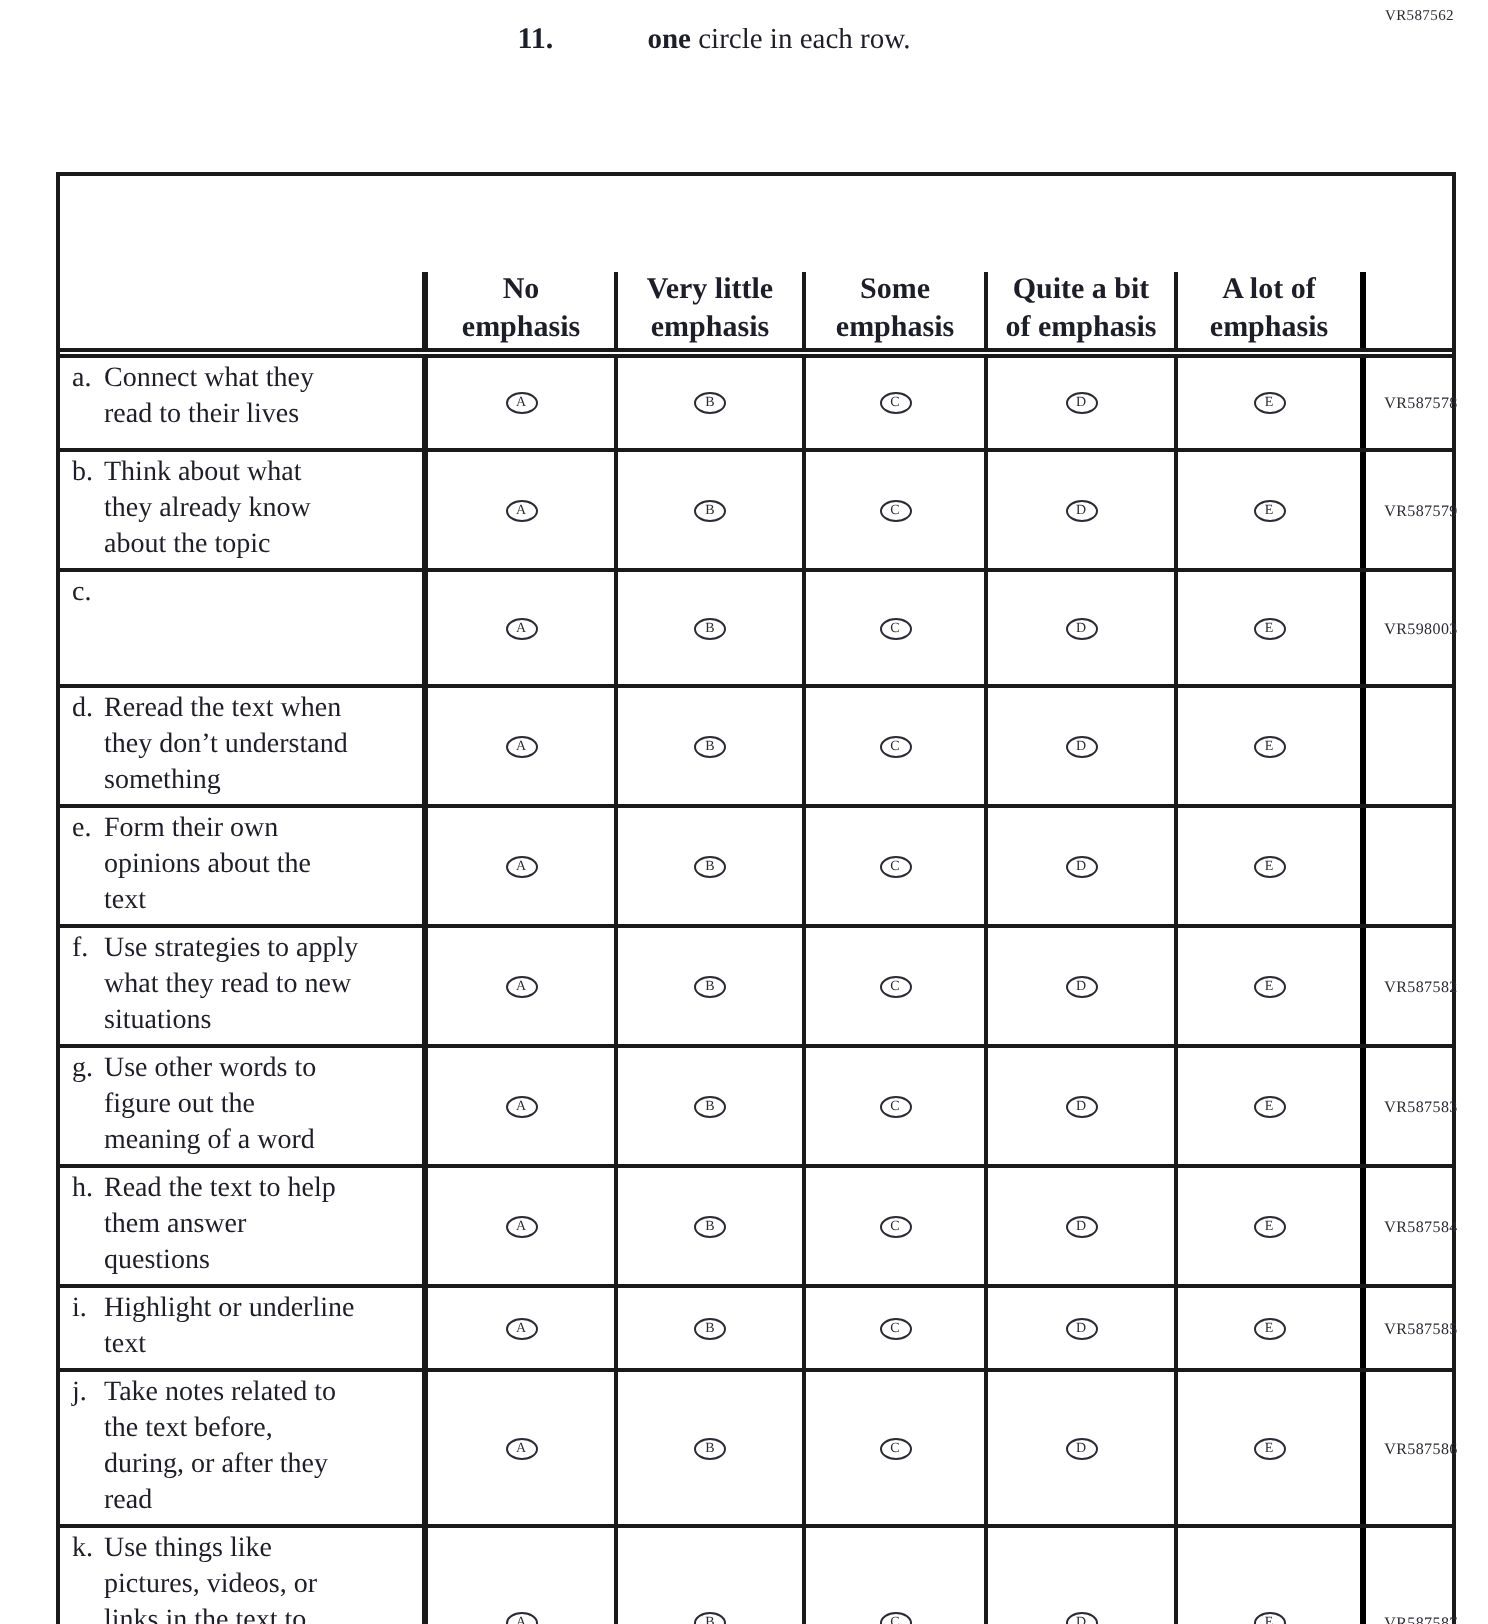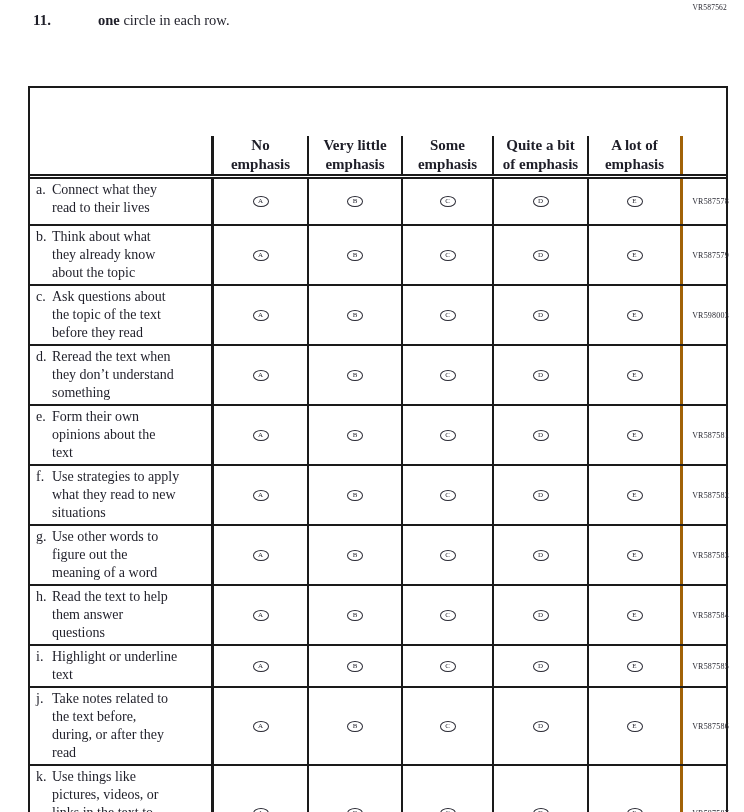--- a/index.html
+++ b/index.html
@@ -7,21 +7,21 @@
     width:744px;height:812px;position:relative;overflow:hidden;
     background:#ffffff;color:#1e1e28;
     font-family:"Liberation Serif","DejaVu Serif",serif;
   }
   .top-code{
     position:absolute;top:3px;right:17px;
     font-size:7.5px;color:#2a2a33;letter-spacing:.2px;
   }
   .question{
     position:absolute;left:33px;top:12px;width:648px;
-    display:flex;gap:7px;
+    display:flex;gap:7px;justify-content:center;
   }
   .qnum{flex:0 0 22px;font-weight:bold;font-size:15px;line-height:17px;}
   .qtext{font-size:14.5px;line-height:17px;white-space:pre-line;}
   .qtext b{font-weight:bold;margin-left:36px;}
 
   .table{
     position:absolute;left:28px;top:86px;width:700px;
     border:2px solid #1a1a1a;box-sizing:border-box;
     background:#fff;
   }
@@ -36,21 +36,21 @@
   .gr-8{min-height:38px}
   .gr-9{min-height:75px}
   .gr-10{min-height:88px}
 
   .cell{border-right:2px solid #1a1a1a;box-sizing:border-box;}
   .label-cell{
     border-right:3px solid #1a1a1a;
     padding:2px 2px 2px 6px;
     display:flex;flex-wrap:wrap;align-content:flex-start;
   }
-  .opt-4{border-right:3px solid #a16207;}
+  .opt-4{border-right:3px solid #000000;}
   .code-cell{border-right:none;padding-left:12px;}
 
   .opt-cell,.code-cell{display:flex;align-items:center;justify-content:center;}
   .header-cell{display:flex;align-items:center;justify-content:center;margin-top:48px;}
   .hlabel{
     white-space:pre-line;text-align:center;
     font-weight:bold;font-size:15px;line-height:19px;
   }
   .rletter{flex:0 0 16px;font-size:14px;line-height:18px;}
   .rlabel{flex:1;white-space:pre-line;font-size:14px;line-height:18px;}
@@ -169,23 +169,20 @@
               <span class="bletter">E</span>
             </span>
     </div>
     <div class="cell code-cell">
       <span class="rcode">VR587579</span>
     </div>
   </div>
         <div class="grid-row body-row gr-2">
     <div class="cell label-cell">
       <span class="rletter">c.</span>
-      <span class="rlabel">Ask questions about
-the topic of the text
-before they read</span>
 
     </div>
     <div class="cell opt-cell opt-0">
       <span class="bubble">
               <span class="bletter">A</span>
             </span>
     </div>
     <div class="cell opt-cell opt-1">
       <span class="bubble">
               <span class="bletter">B</span>
@@ -269,23 +266,20 @@
     </div>
     <div class="cell opt-cell opt-3">
       <span class="bubble">
               <span class="bletter">D</span>
             </span>
     </div>
     <div class="cell opt-cell opt-4">
       <span class="bubble">
               <span class="bletter">E</span>
             </span>
-    </div>
-    <div class="cell code-cell">
-      <span class="rcode">VR587581</span>
     </div>
   </div>
         <div class="grid-row body-row gr-5">
     <div class="cell label-cell">
       <span class="rletter">f.</span>
       <span class="rlabel">Use strategies to apply
 what they read to new
 situations</span>
 
     </div>

